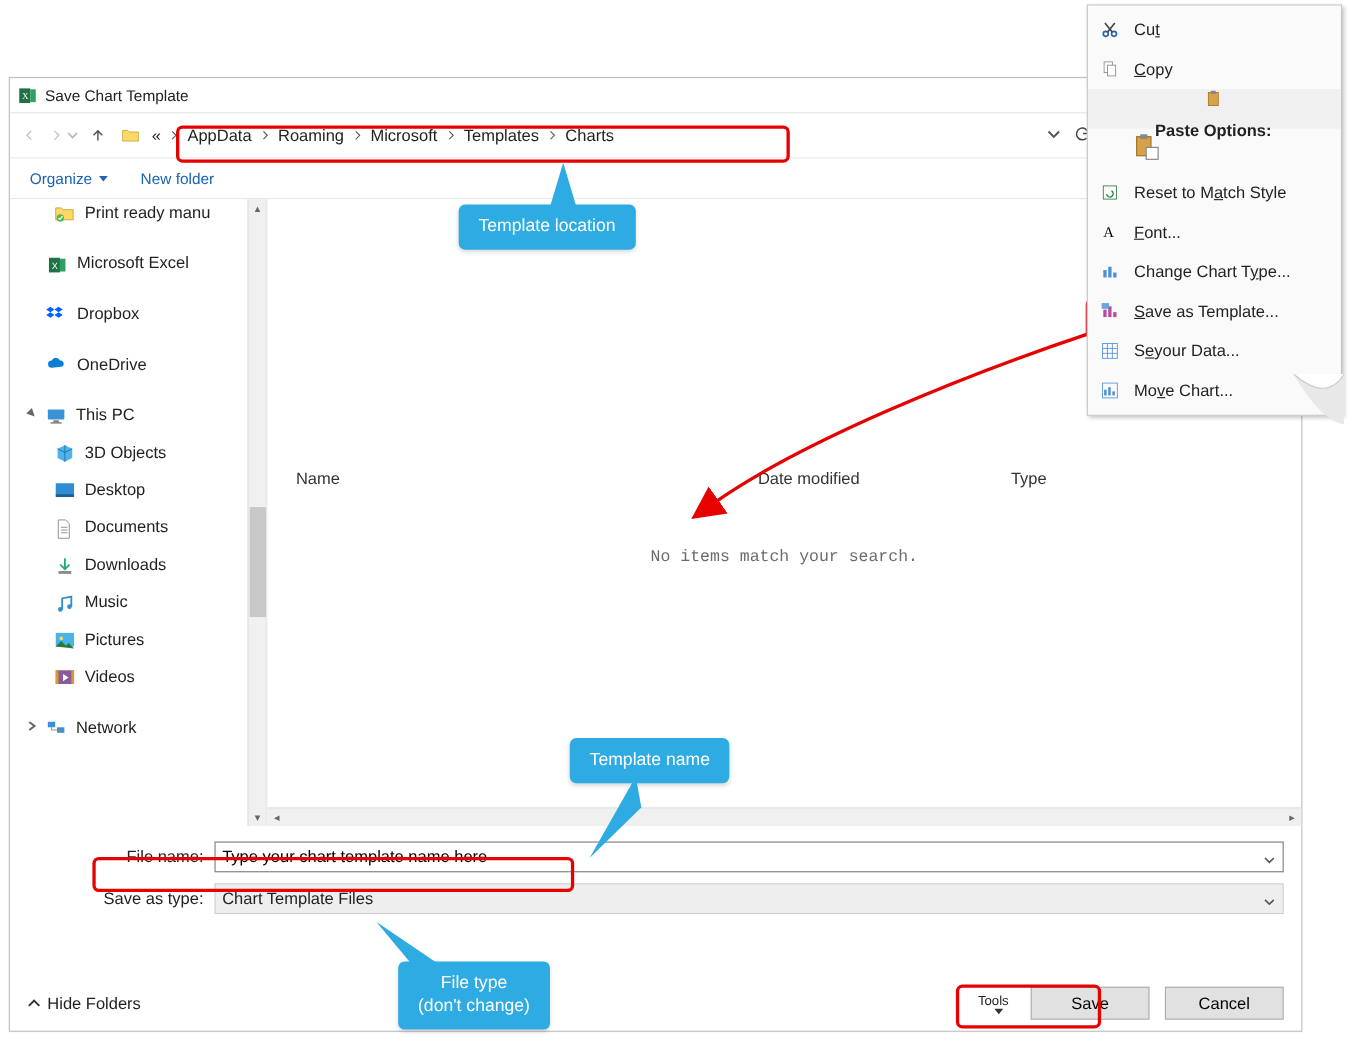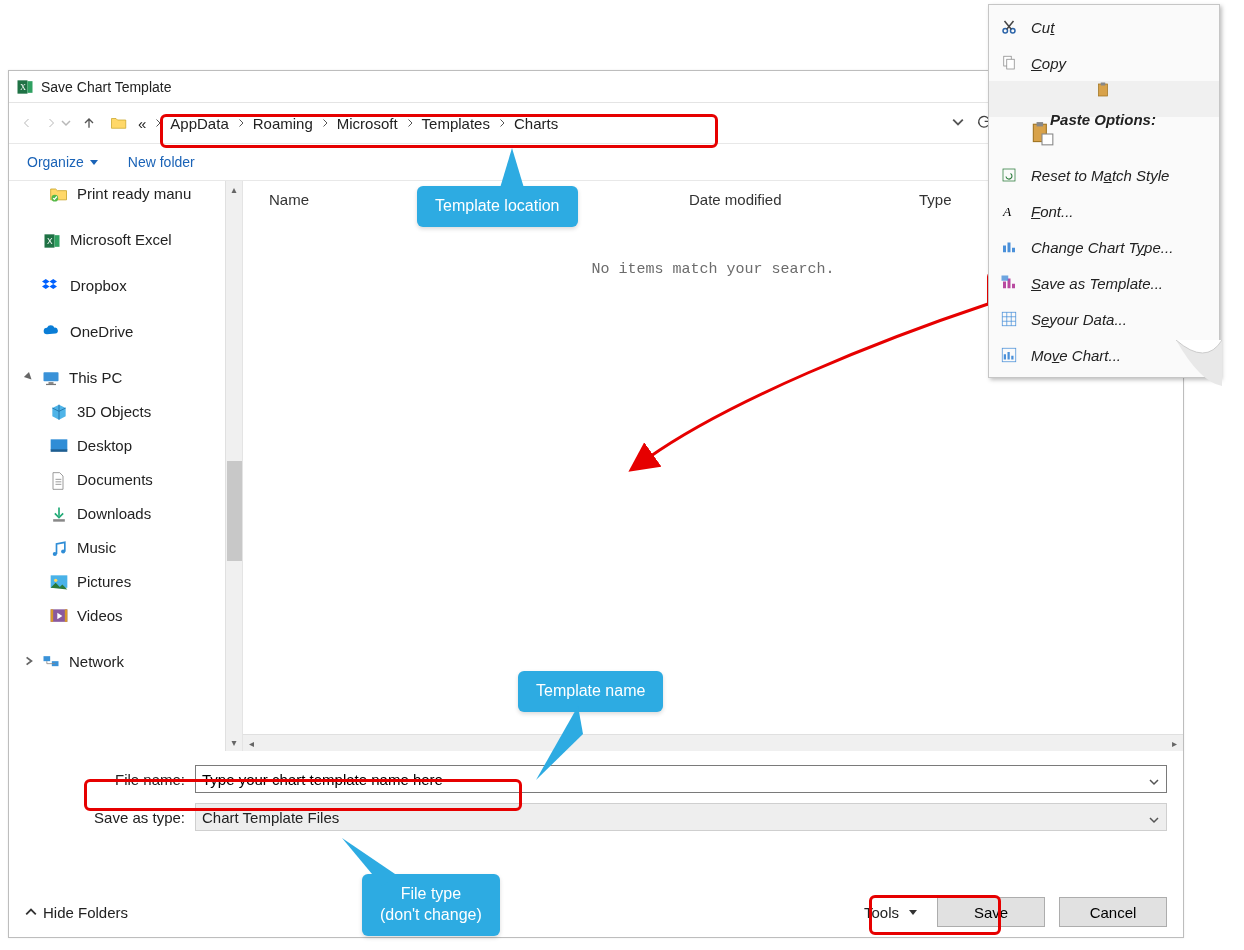--- a/index.html
+++ b/index.html
@@ -42,21 +42,21 @@
   .tree { padding-top:4px;}
   .tree-item { display:flex; align-items:flex-start; height:34px; font-size:15px; color:#222; }
   .tree-item.nested { padding-left:40px;}
   .tree-item.top { padding-left:33px;}
   .tree-item.hasarrow { padding-left:14px;}
   .tree-item.selected { background:#d8d8d8;}
   .tree-item .ico { width:20px; height:20px; margin-right:8px; flex-shrink:0;}
   .tree-item .arrow { width:14px; height:14px; margin-right:4px; }
   .tree-spacer {height:12px;}
 
-  .content-pane { flex:1; border-left:1px solid #e4e4e4; display:flex; flex-direction:column; position:relative;}
+  .content-pane { flex:1; border-left:1px solid #e4e4e4; display:flex; flex-direction:column; position:relative;justify-content:center;}
   .col-headers { display:flex; height:36px; align-items:center; padding-left:26px; color:#333; font-size:15px;}
   .col-headers .hcol1 { width:420px;}
   .col-headers .hcol2 { width:230px;}
   .col-headers .hcol3 { flex:1;}
   .empty-msg { text-align:center; color:#6c6c6c; margin-top:44px; font-size:15px;font-family:Liberation Mono, monospace;}
   .hscroll { position:absolute; bottom:0; left:0; right:0; height:17px; background:#f0f0f0; border-top:1px solid #e0e0e0; display:flex; align-items:center;}
   .hscroll .hbtn{width:17px;height:100%;display:flex;align-items:center;justify-content:center;color:#666;font-size:10px;}
   .hscroll .htrack{flex:1;}
 
   
@@ -64,32 +64,32 @@
   .form-row { display:flex; align-items:center; margin-bottom:10px;}
   .form-row .lbl { width:170px; text-align:right; padding-right:10px; font-size:15px;}
   .form-row .field { flex:1; position:relative;}
   .text-input { width:100%; height:28px; border:1px solid #7a7a7a; padding:2px 24px 2px 6px; font-family:inherit; font-size:15px; background:#fff;}
   .combo { width:100%; height:28px; border:1px solid #cfcfcf; background:#eee; padding:2px 24px 2px 6px; font-size:15px; display:flex; align-items:center;}
   .drop-caret { position:absolute; right:8px; top:9px; width:10px; height:10px; pointer-events:none;}
 
   .footer { position:absolute; left:0; right:0; bottom:0; height:50px; display:flex; align-items:center; padding:0 16px;}
   .hide-folders { display:flex; align-items:center; gap:6px; font-size:15px;}
   .footer .spacer {flex:1;}
-  .tools { display:flex; align-items:center; margin-right:20px; font-size:15px;}
+  .tools { display:flex; align-items:center; margin-right:20px; font-size:12px;flex-direction:column;}
   .btn { min-width:108px; height:30px; border:1px solid #adadad; background:#e1e1e1; padding:0 20px; font-family:inherit; font-size:15px; cursor:pointer;}
   .btn + .btn { margin-left:14px;}
 
   
   .red-box { position:absolute; border:3px solid #e60000; border-radius:6px; pointer-events:none;}
   .callout { position:absolute; background:#2dabe2; color:#fff; font-size:16px; padding:10px 18px; border-radius:6px; box-shadow:0 2px 4px rgba(0,0,0,.15); text-align:center; line-height:1.3;}
   .callout-pointer { position:absolute; }
   svg.arrow-path { position:absolute; pointer-events:none; overflow:visible;}
 
   
-  .ctx-menu { position:absolute; top:4px; right:24px; width:232px; background:#fafafa; border:1px solid #c6c6c6; box-shadow:2px 2px 4px rgba(0,0,0,.25); padding:4px 0;font-style:italic;}
+  .ctx-menu { position:absolute; top:4px; right:24px; width:232px; background:#fafafa; border:1px solid #c6c6c6; box-shadow:2px 2px 4px rgba(0,0,0,.25); padding:4px 0;}
   .ctx-item { display:flex; align-items:center; height:36px; padding:0 12px 0 10px; font-size:15px; gap:12px;}
   .ctx-item .ci-ico { width:20px; height:20px; display:flex; align-items:center; justify-content:center;}
   .ctx-item .ci-label { flex:1;}
   .ctx-item.header { font-weight:600; background:#f0f0f0;flex-direction:column;}
   .ctx-item.header .ci-label { font-weight:600;}
   .ctx-paste-row { display:flex; align-items:center; justify-content:flex-start; padding:4px 0 8px 40px; }
   .ctx-paste-row .paste-chip { width:28px; height:28px;}
   .page-curl { position:absolute; right:22px; top:340px; width:46px; height:46px; }
   .ctx-underline { text-decoration:underline;}
 

